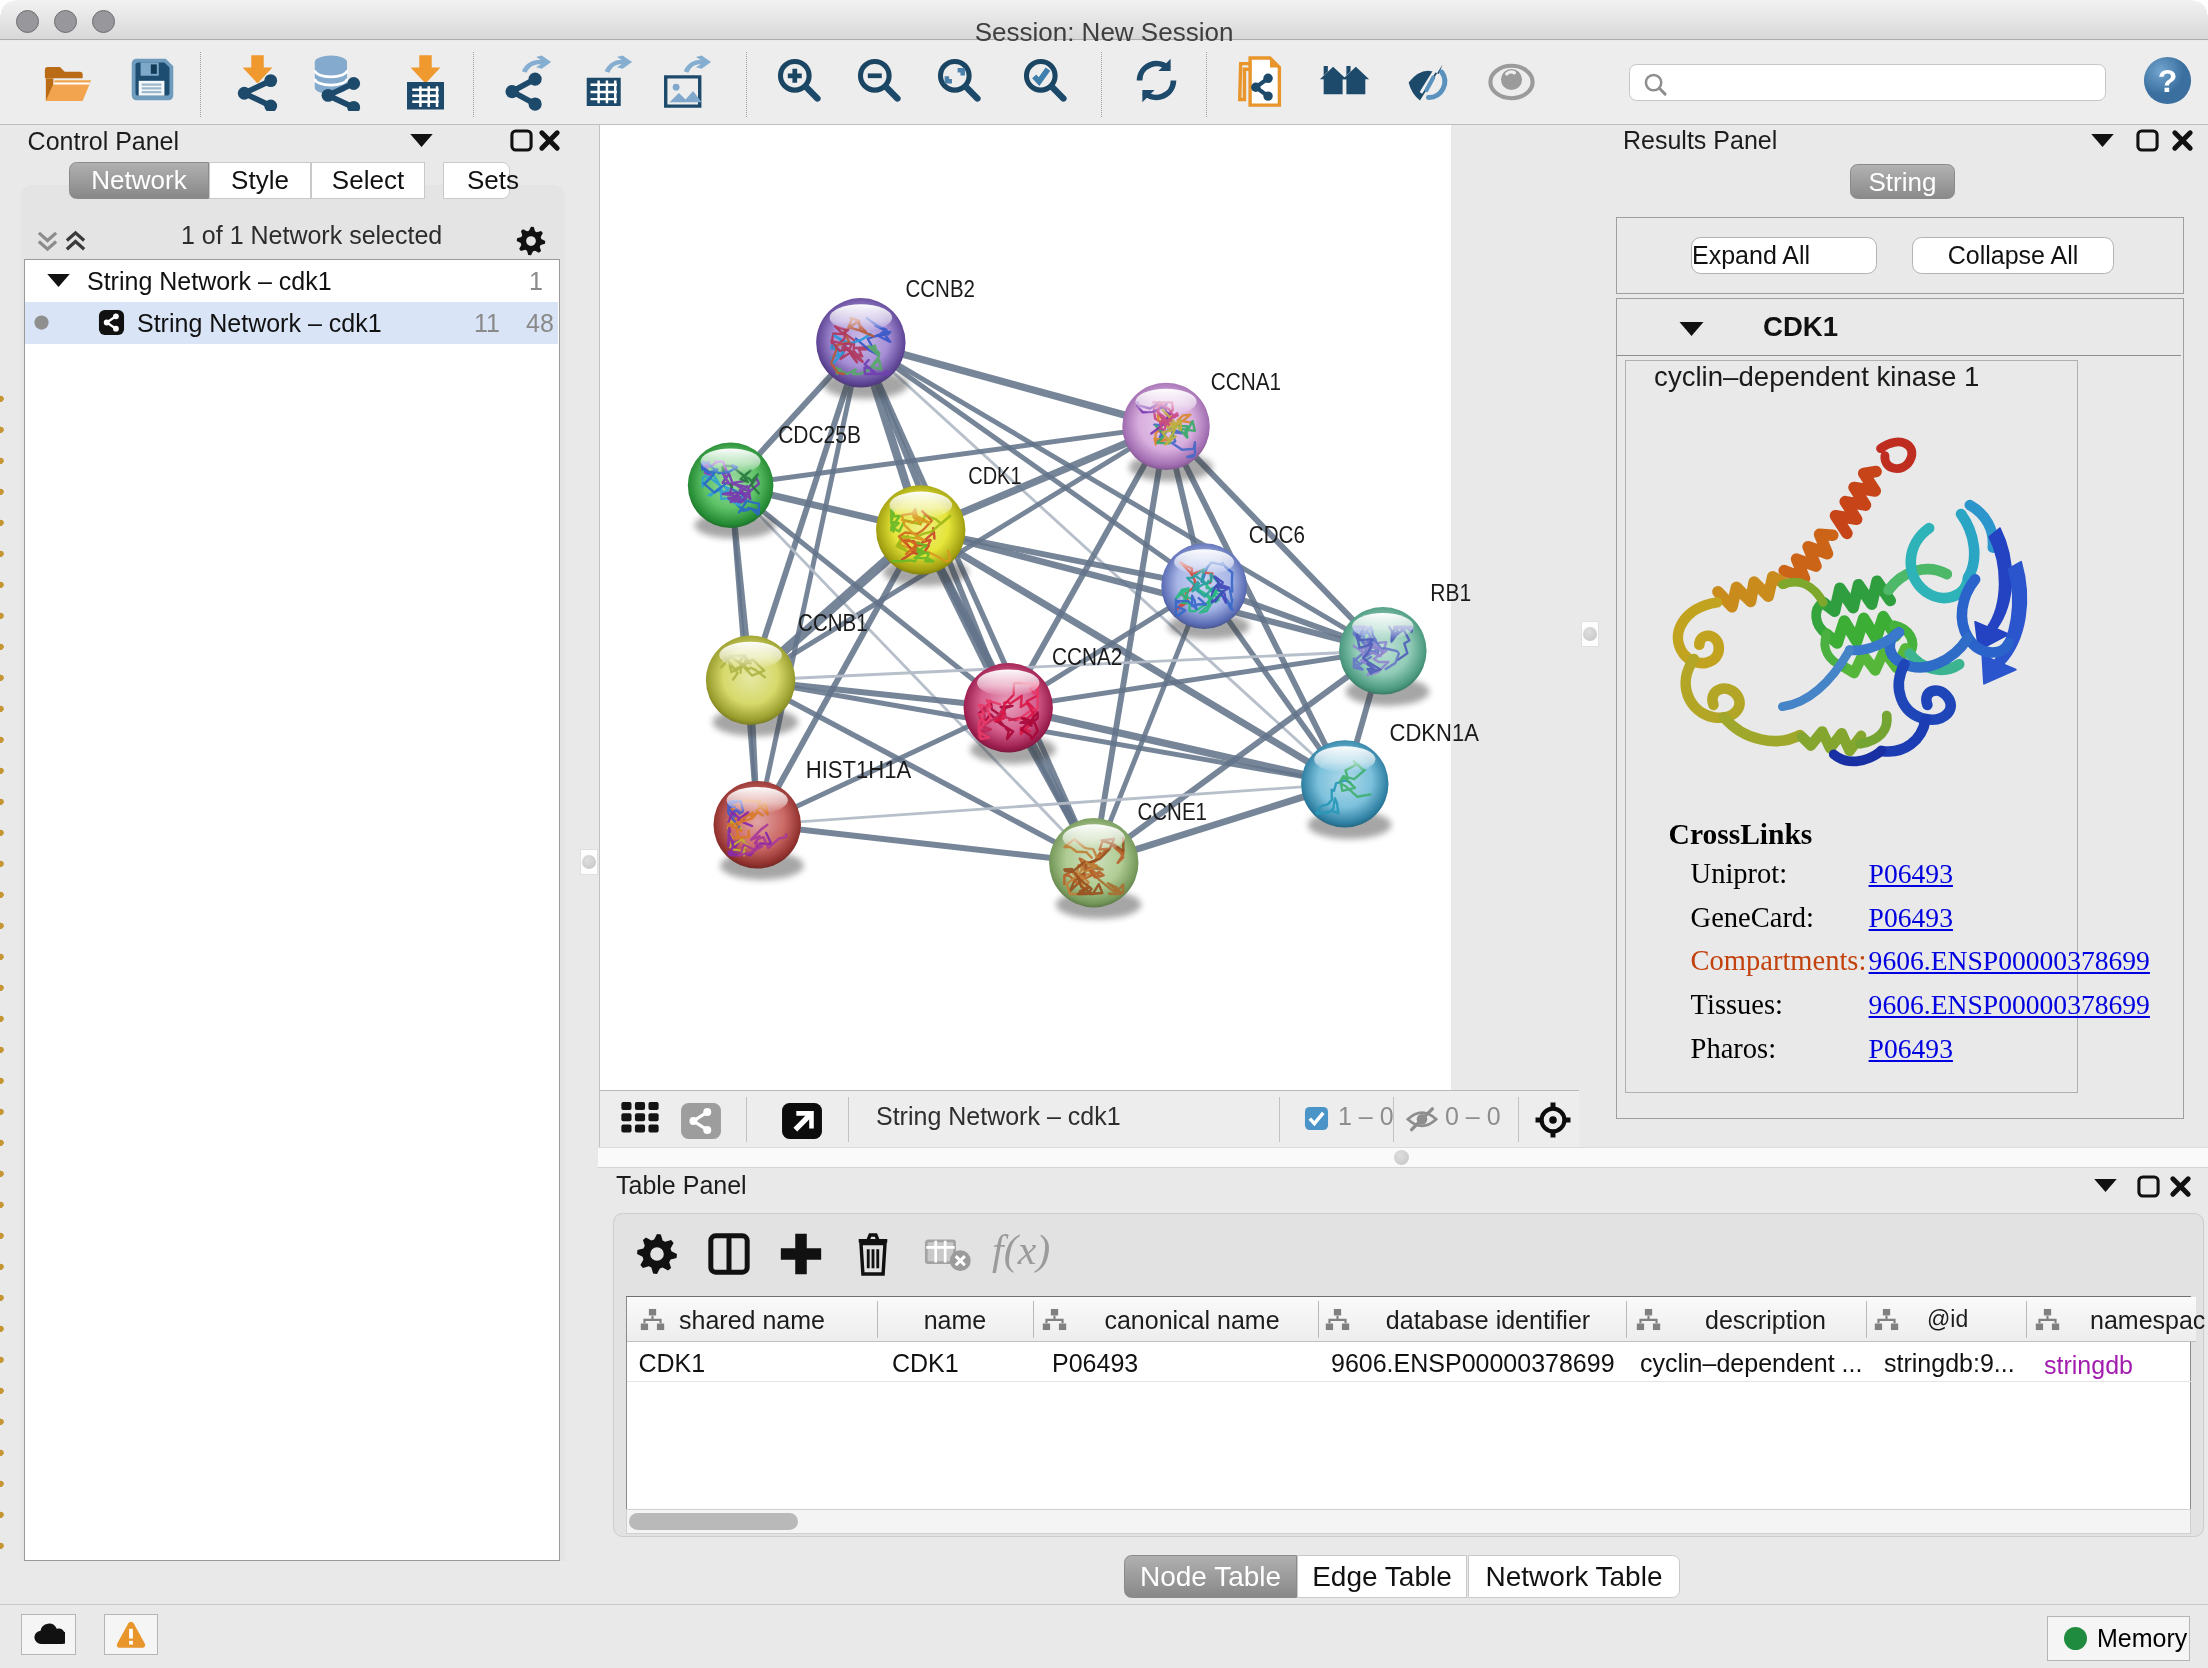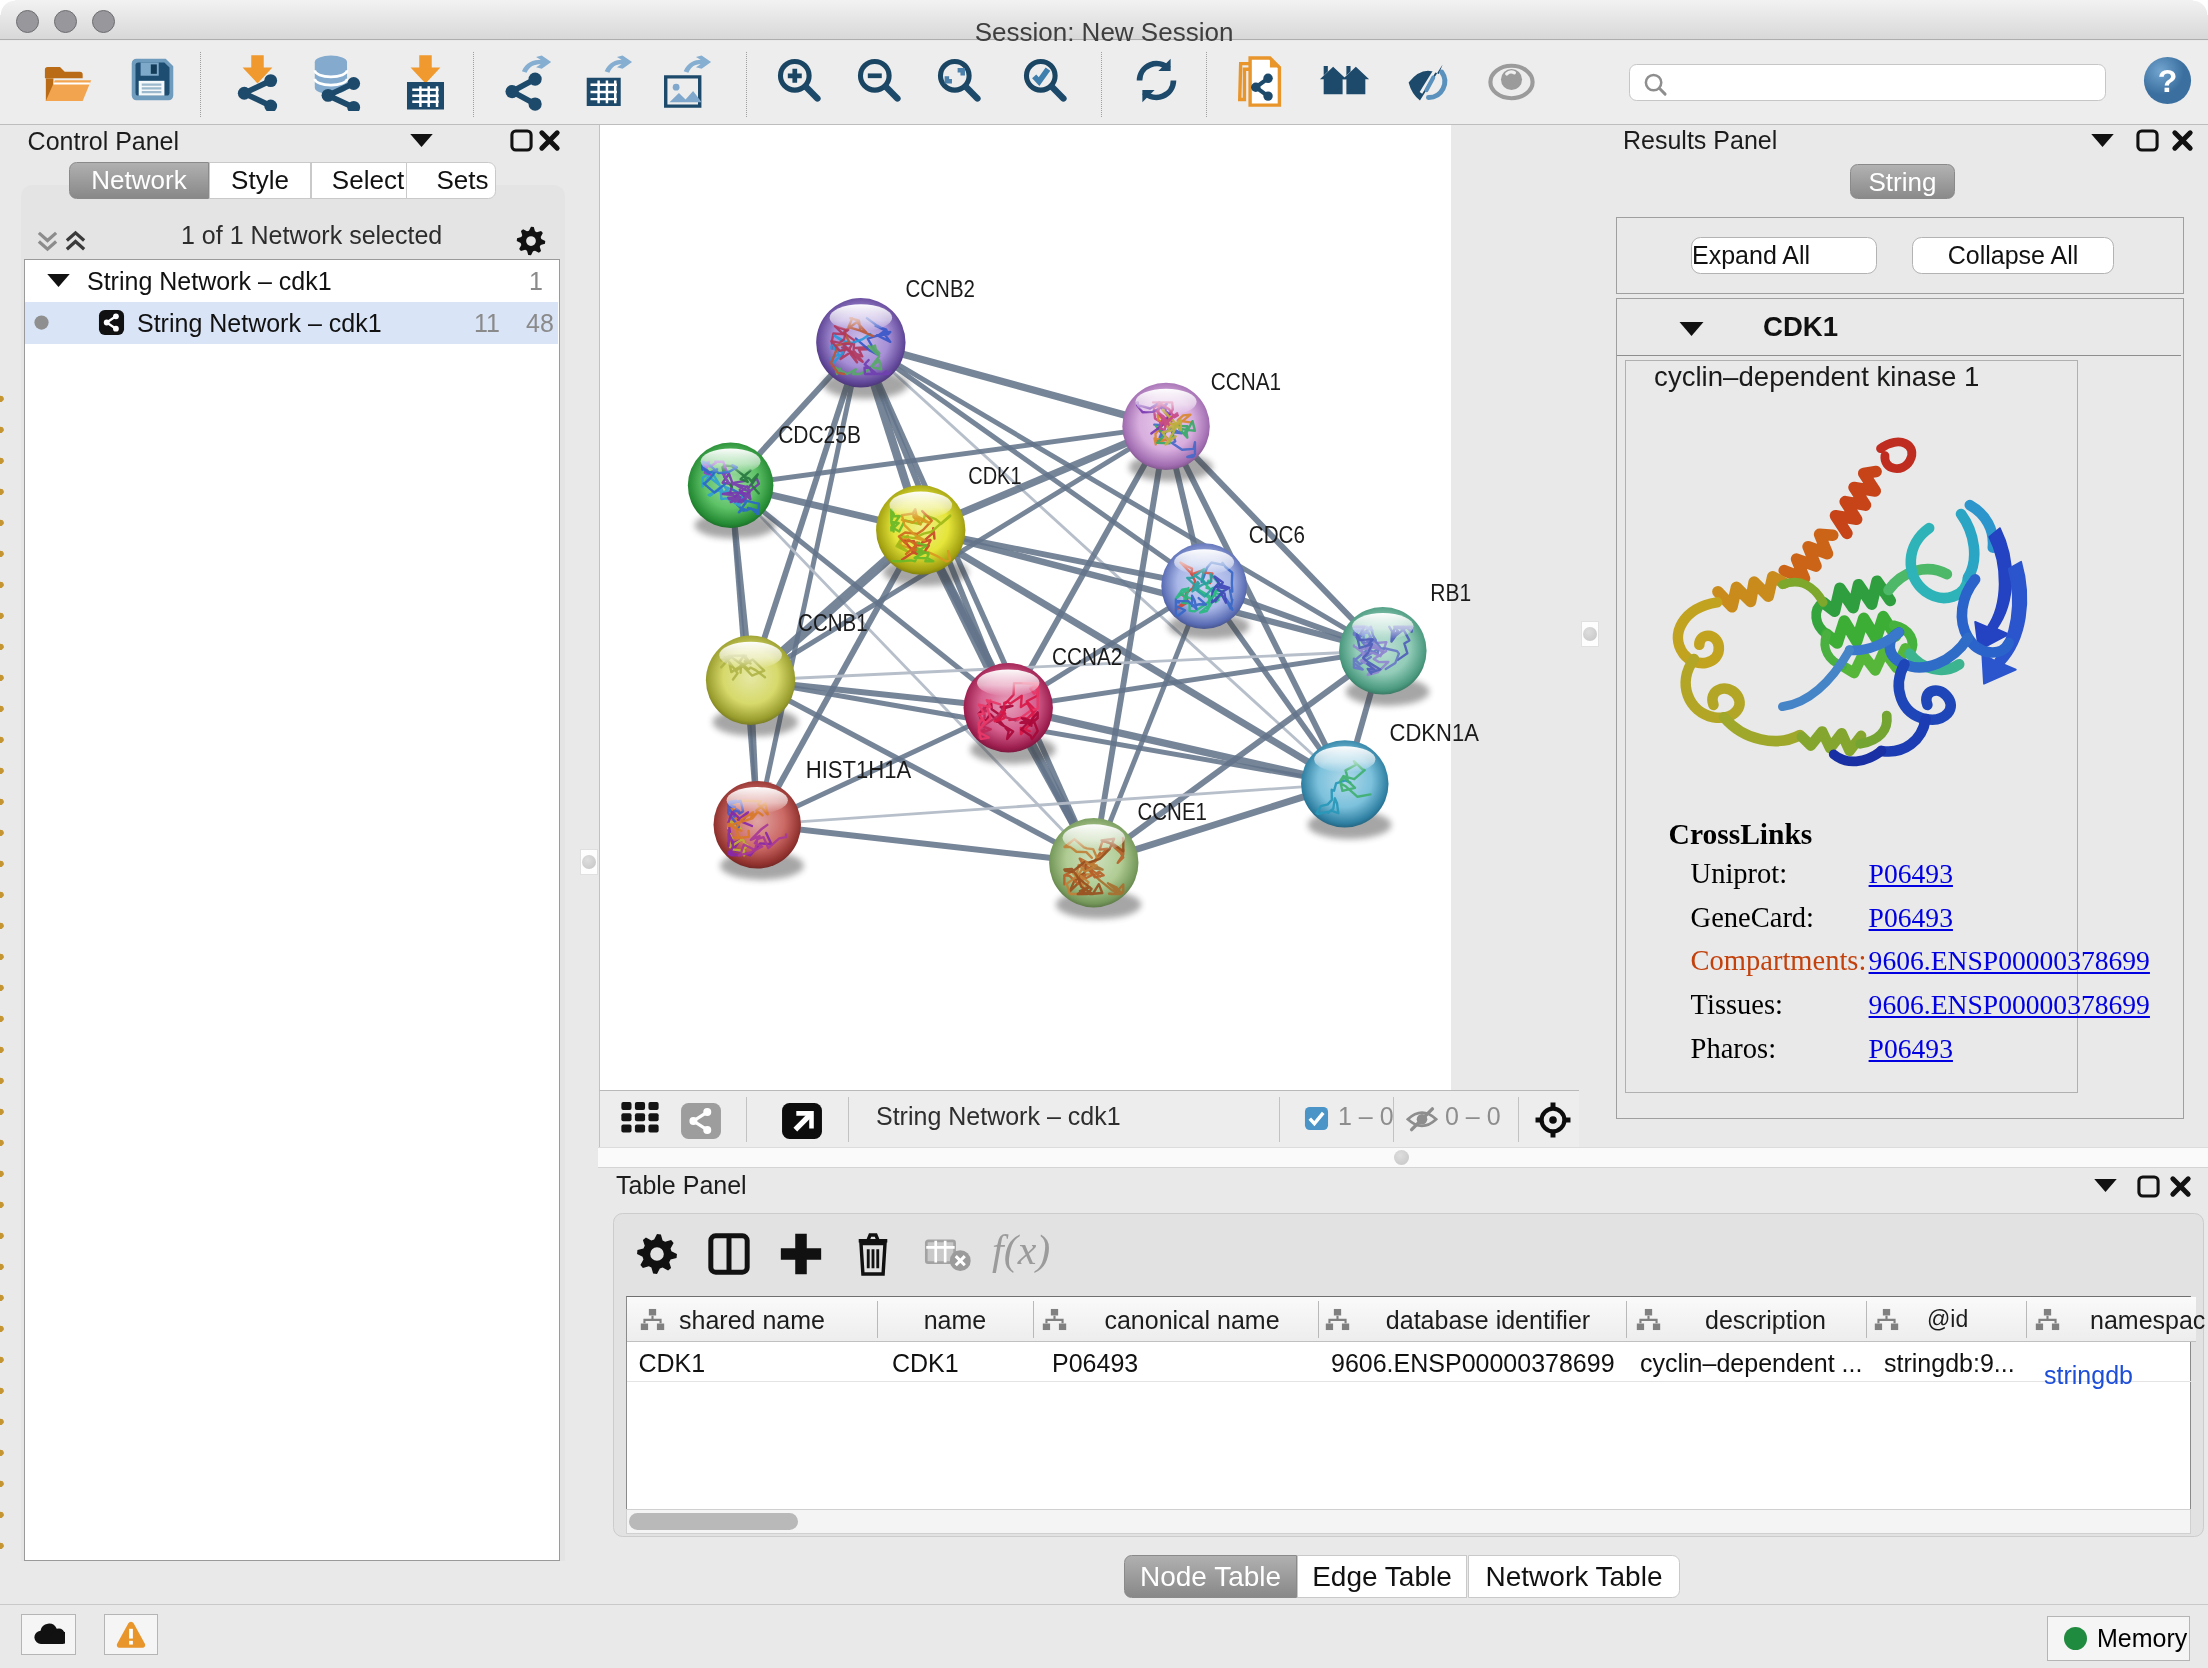--- a/index.html
+++ b/index.html
@@ -239,21 +239,21 @@
     </svg>
   <svg class="abs" style="left:63px;top:230px" width="25" height="23" viewBox="0 0 13 12">
       <path d="M2 5.5 l4.5-4 L11 5.5 M2 10 l4.5-4 L11 10" stroke="#3a3a3a" stroke-width="1.7" fill="none"></path>
     </svg>
   <svg class="abs" style="left:516px;top:226px" width="30" height="30" viewBox="0 0 16 16">
     <path fill="#111" fill-rule="evenodd" d="M8.00 0.40 L9.48 0.55 L10.14 2.83 L11.11 3.34 L13.37 2.63 L14.32 3.78 L13.17 5.86 L13.49 6.91 L15.60 8.00 L15.45 9.48 L13.17 10.14 L12.66 11.11 L13.37 13.37 L12.22 14.32 L10.14 13.17 L9.09 13.49 L8.00 15.60 L6.52 15.45 L5.86 13.17 L4.89 12.66 L2.63 13.37 L1.68 12.22 L2.83 10.14 L2.51 9.09 L0.40 8.00 L0.55 6.52 L2.83 5.86 L3.34 4.89 L2.63 2.63 L3.78 1.68 L5.86 2.83 L6.91 2.51 Z M10.6 8 A2.6 2.6 0 1 0 5.4 8 A2.6 2.6 0 1 0 10.6 8 Z"></path>
   </svg>
   <div class="tab tabsel" style="left:69px;width:140px;border-radius:7.6px 0 0 7.6px;">Network</div>
   <div class="tab" style="left:209px;width:102px;">Style</div>
   <div class="tab" style="left:311px;width:114px;">Select</div>
-  <div class="tab" style="left:406px;width:90px;border-radius:0 7.6px 7.6px 0;padding-left:23px;">Sets</div>
+  <div class="tab" style="left:443px;width:67px;border-radius:0 7.6px 7.6px 0;padding-left:23px;">Sets</div>
   <div class="abs" style="left:181px;top:221px;width:266px;font-size:25px;color:#2c2c2c;">1 of 1 Network selected</div>
   <div class="cp-list" id="cplist">
     <div class="abs" style="left:0;top:42px;width:533px;height:42px;background:#d9e4f6;"></div>
     <svg class="abs" style="left:21px;top:13.3px" width="25" height="15" viewBox="0 0 13 8">
         <path d="M0.5 0.5 h12 l-6 7 z" fill="#111"></path>
       </svg>
     <svg class="abs" style="left:8.6px;top:55px" width="15" height="15" viewBox="0 0 8 8">
         <circle cx="4" cy="4" r="3.8" fill="#8f8f8f"></circle>
       </svg>
     <svg class="abs" style="left:73px;top:49px" width="27" height="27" viewBox="0 0 14 14">
@@ -808,21 +808,21 @@
         <path d="M6.5 4 v2.2 M2.3 8 v-1.8 h8.4 v1.8" stroke="#808080" stroke-width="1.1" fill="none"></path>
       </svg>
     <div class="abs" style="left:1463px;top:8.6px;font-size:25px;color:#1c1c1c;">namespac</div>
 
     <div class="abs" style="left:11.4px;top:52px;font-size:25px;color:#111;">CDK1</div>
     <div class="abs" style="left:265px;top:52px;font-size:25px;color:#111;">CDK1</div>
     <div class="abs" style="left:425px;top:52px;font-size:25px;color:#111;">P06493</div>
     <div class="abs" style="left:704px;top:52px;font-size:25px;color:#111;">9606.ENSP00000378699</div>
     <div class="abs" style="left:1013px;top:52px;font-size:25px;color:#111;">cyclin–dependent ...</div>
     <div class="abs" style="left:1257px;top:52px;font-size:25px;color:#111;">stringdb:9...</div>
-    <div class="abs" style="left:1417px;top:64px;font-size:25px;color:#1d4ed8;">stringdb</div>
+    <div class="abs" style="left:1417px;top:54px;font-size:25px;color:#a21caf;">stringdb</div>
   </div>
   <div class="abs" style="left:626px;top:1509px;width:1565px;height:25px;background:#f4f4f4;border:1px solid #d0d0d0;">
     <div class="abs" style="left:1.9px;top:2.9px;width:169px;height:17px;background:#b9b9b9;border-radius:8.6px;"></div>
   </div>
   <div class="ttab" style="left:1124px;width:173px;background:linear-gradient(#b0b0b0,#888888);color:#fff;border-color:#8a8a8a;border-radius:7.6px 0 0 7.6px;">Node Table</div>
   <div class="ttab" style="left:1297px;width:170px;">Edge Table</div>
   <div class="ttab" style="left:1468px;width:212px;border-radius:0 7.6px 7.6px 0;">Network Table</div>
 </div>
 
 <div class="statusbar"></div>

